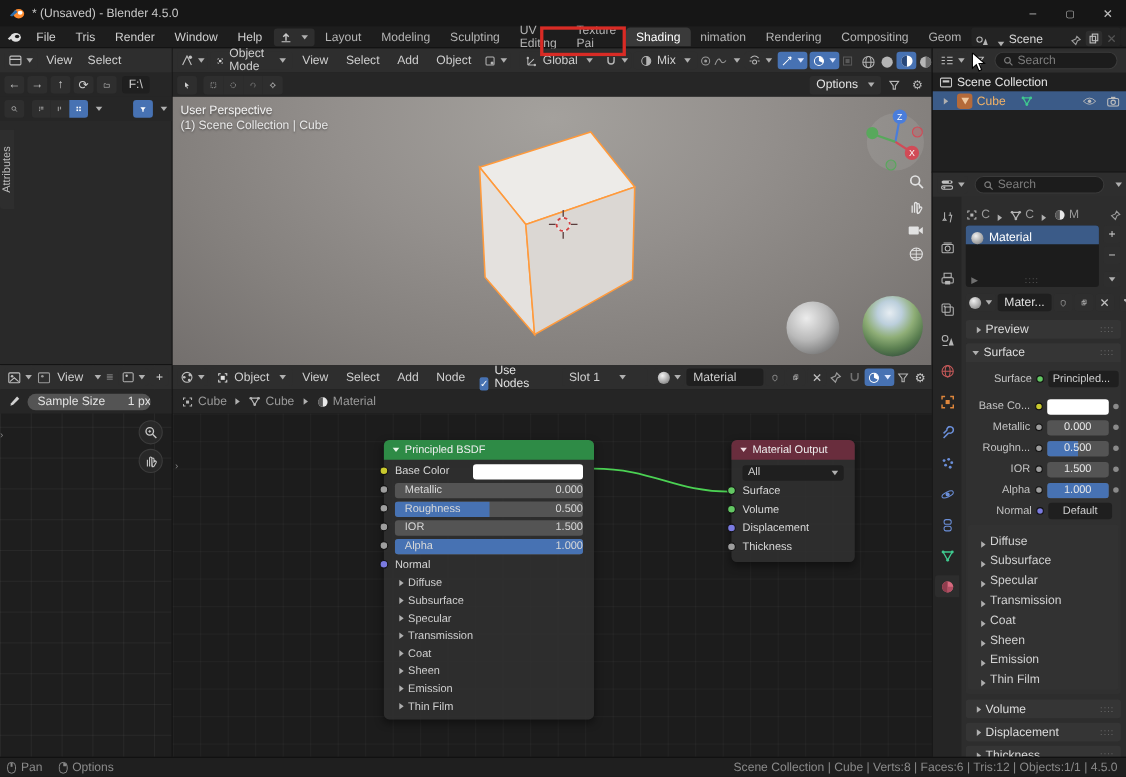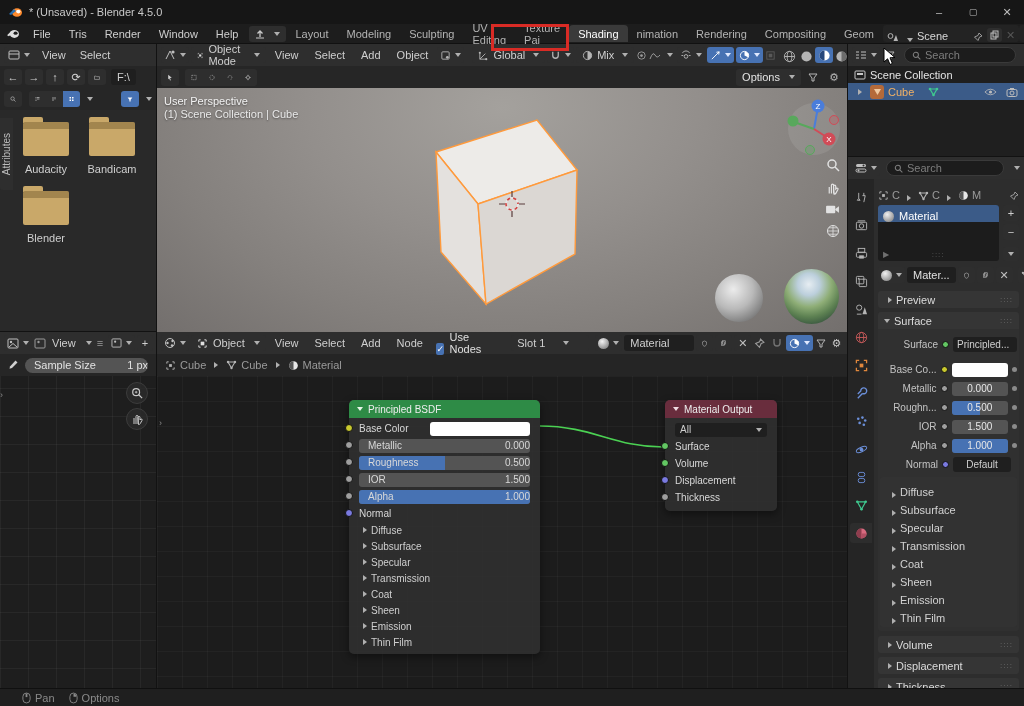--- a/index.html
+++ b/index.html
@@ -213,38 +213,20 @@
     <span class="btn ic blueic" style="width:18px;height:16px">
         <svg width="10" height="9" viewBox="0 0 10 9">
           <path d="M1 1 H9 L6 5 V8 L4 8 V5 Z" fill="#fff"></path>
         </svg>
       </span>
     <i class="car"></i>
   </div>
   <div class="abs" style="left:0;top:74px;width:13px;height:72px;background:#2e2e2e;border-radius:0 0 0 3px;display:flex;align-items:center;justify-content:center">
     <span style="writing-mode:vertical-rl;transform:rotate(180deg);font-size:10px;color:#bdbdbd">Attributes</span>
   </div>
-  <div class="abs" style="left:13px;top:78px;right:6px">
-    <div style="display:flex">
-      <div style="width:66px">
-        <div class="folder"></div>
-        <div class="flabel">Audacity</div>
-      </div>
-      <div style="width:66px">
-        <div class="folder"></div>
-        <div class="flabel">Bandicam</div>
-      </div>
-    </div>
-    <div style="display:flex;margin-top:16px">
-      <div style="width:66px">
-        <div class="folder"></div>
-        <div class="flabel">Blender</div>
-      </div>
-    </div>
-  </div>
 </div>
 
 <div id="imageeditor" class="abs grid-img">
   <div class="ehead">
     <span class="btn" style="height:16px;padding:0 3px">
       <svg width="12" height="11" viewBox="0 0 12 11">
           <rect x="1" y="1" width="10" height="9" rx="1" fill="none" stroke="#c0c0c0"></rect>
           <circle cx="4" cy="4" r="1.2" fill="#c0c0c0"></circle>
           <path d="M2 9 L6 5.5 L10 9" stroke="#c0c0c0" fill="none"></path>
         </svg>
@@ -267,21 +249,21 @@
         <i class="car"></i>
     </span>
     <span class="btn ic" style="width:16px;height:16px">+</span>
   </div>
   <div class="ehead2">
     <span class="ic" style="width:18px">
         <svg width="12" height="12" viewBox="0 0 12 12">
           <path d="M8.5 1.5 L10.5 3.5 L5 9 L2.5 9.8 L3 7.5 Z" fill="#d0d0d0"></path>
         </svg>
       </span>
-    <span class="nslider" style="height:15px;border-radius:8px;margin-right:4px">
+    <span class="nslider" style="height:15px;border-radius:8px;margin-right:15px">
       <span class="lab" style="color:#e2e2e2">Sample Size</span>
       <span class="val" style="color:#e2e2e2">1 px</span>
     </span>
   </div>
   <div class="abs circbtn" style="left:126px;top:50px">
     <svg width="12" height="12" viewBox="0 0 14 14">
         <circle cx="6" cy="6" r="4" fill="none" stroke="#c9c9c9" stroke-width="1.4"></circle>
         <line x1="9" y1="9" x2="13" y2="13" stroke="#c9c9c9" stroke-width="1.4"></line>
         <path d="M4.5 6 h3 M6 4.5 v3" stroke="#c9c9c9"></path>
       </svg>
@@ -1096,33 +1078,34 @@
           <i class="sock l sg"></i>
           <span>Thickness</span>
         </div>
       </div>
     </div>
     <div class="abs" style="left:2px;top:42px;color:#8a8a8a;font-size:9px">›</div>
   </div>
 </div>
 
 <div id="statusbar" class="abs">
-  <span class="r" style="gap:4px;margin-left:22px">
+  <span class="r" style="gap:4px;margin-left:6px">
     <svg width="9" height="12" viewBox="0 0 10 13">
         <rect x="1" y="1" width="8" height="11" rx="4" fill="none" stroke="#8a8a8a"></rect>
         <rect x="4" y="1.5" width="2" height="4" fill="#8a8a8a"></rect>
       </svg>
     <span>Pan</span>
   </span>
   <span class="r" style="gap:4px;margin-left:14px">
     <svg width="9" height="12" viewBox="0 0 10 13">
         <rect x="1" y="1" width="8" height="11" rx="4" fill="none" stroke="#8a8a8a"></rect>
         <path d="M5 1.5 a4 4 0 0 1 3.5 3.5 H5 Z" fill="#8a8a8a"></path>
       </svg>
     <span>Options</span>
   </span>
   <span class="grow"></span>
+  <span style="margin-right:8px">Scene Collection | Cube | Verts:8 | Faces:6 | Tris:12 | Objects:1/1 | 4.5.0</span>
 </div>
 
 <div class="abs" style="left:491px;top:24px;width:78px;height:27px;border:3px solid #d92b25;z-index:90"></div>
 <svg class="abs" style="left:883px;top:48px;z-index:95" width="14" height="18">
   <polygon points="1,0 1,14 4.6,10.8 7,16.5 9.4,15.4 7,9.8 12,9.5" fill="#fff" stroke="#000" stroke-width="1"></polygon>
 </svg>
 
 </body></html>

